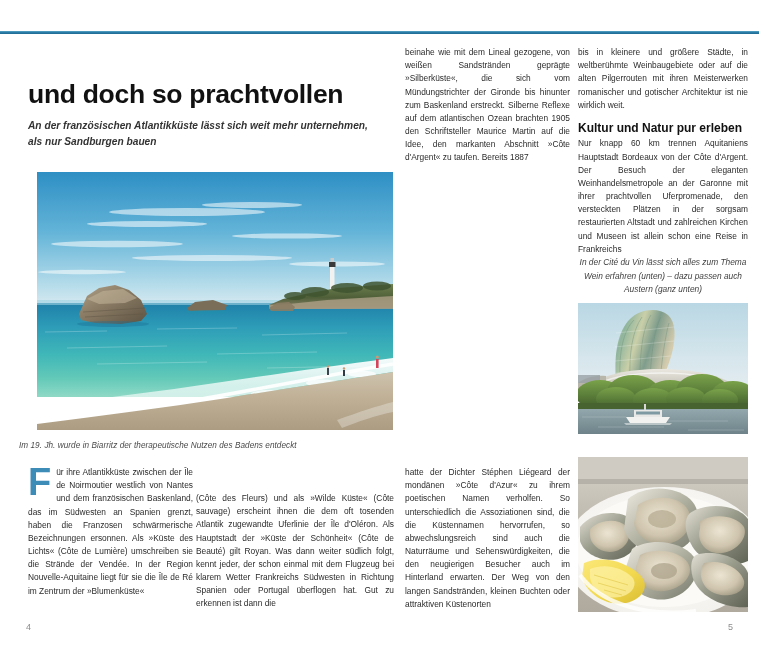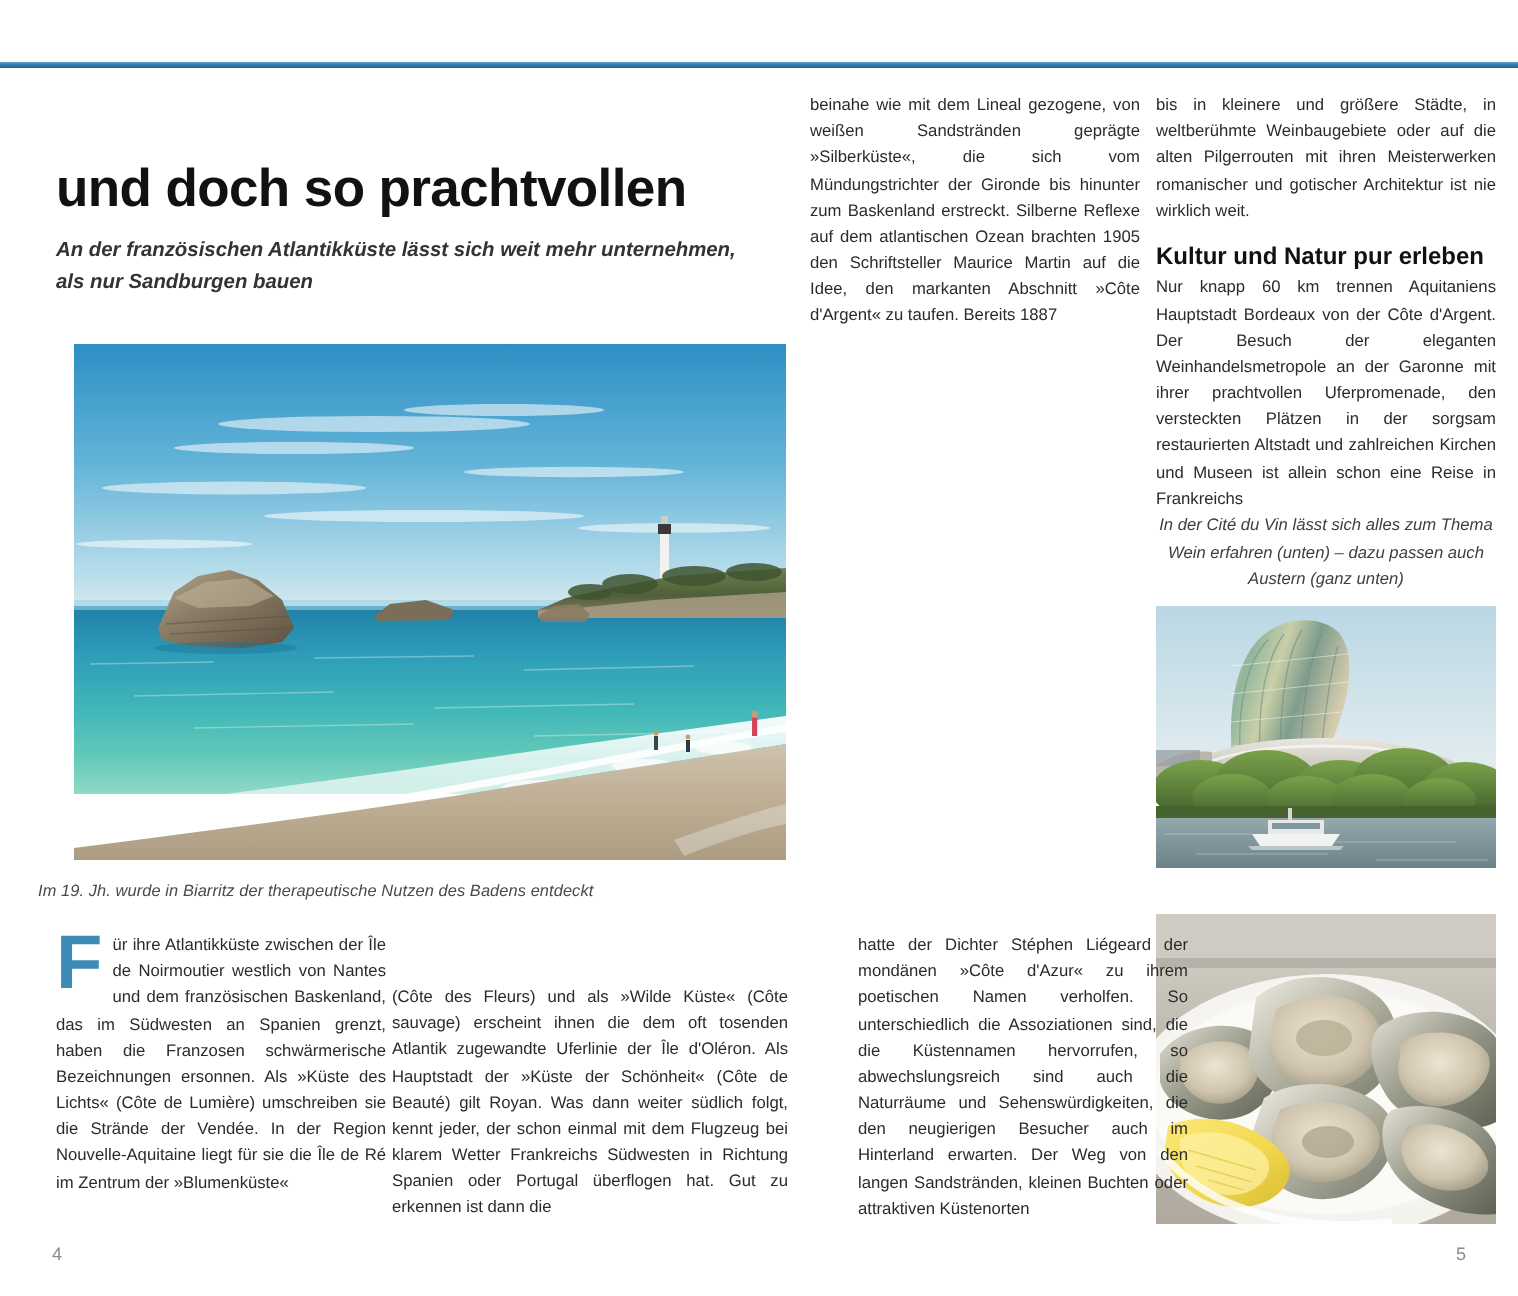--- a/index.html
+++ b/index.html
@@ -98,21 +98,21 @@
     text-align: justify;
     -webkit-hyphens: none;
     hyphens: none;
   }
   .col p { margin: 0; }
 
   #col1 { left: 28px;  top: 466px; width: 165px; }
   #col2 { left: 196px; top: 466px; width: 198px; margin-top: 26px; }
   #col3 { left: 405px; top: 46px;  width: 165px; }
   #col4 { left: 578px; top: 46px;  width: 170px; }
-  #col3b{ left: 405px; top: 466px; width: 165px; margin-left: 24px; }
+  #col3b{ left: 405px; top: 466px; width: 165px; }
 
   .dropcap-wrap { position: relative; }
   .dropcap {
     float: left;
     font-size: 38px;
     line-height: 0.82;
     font-weight: bold;
     color: #3d8cb8;
     margin: 1px 4px 0 0;
     padding-right: 1px;

